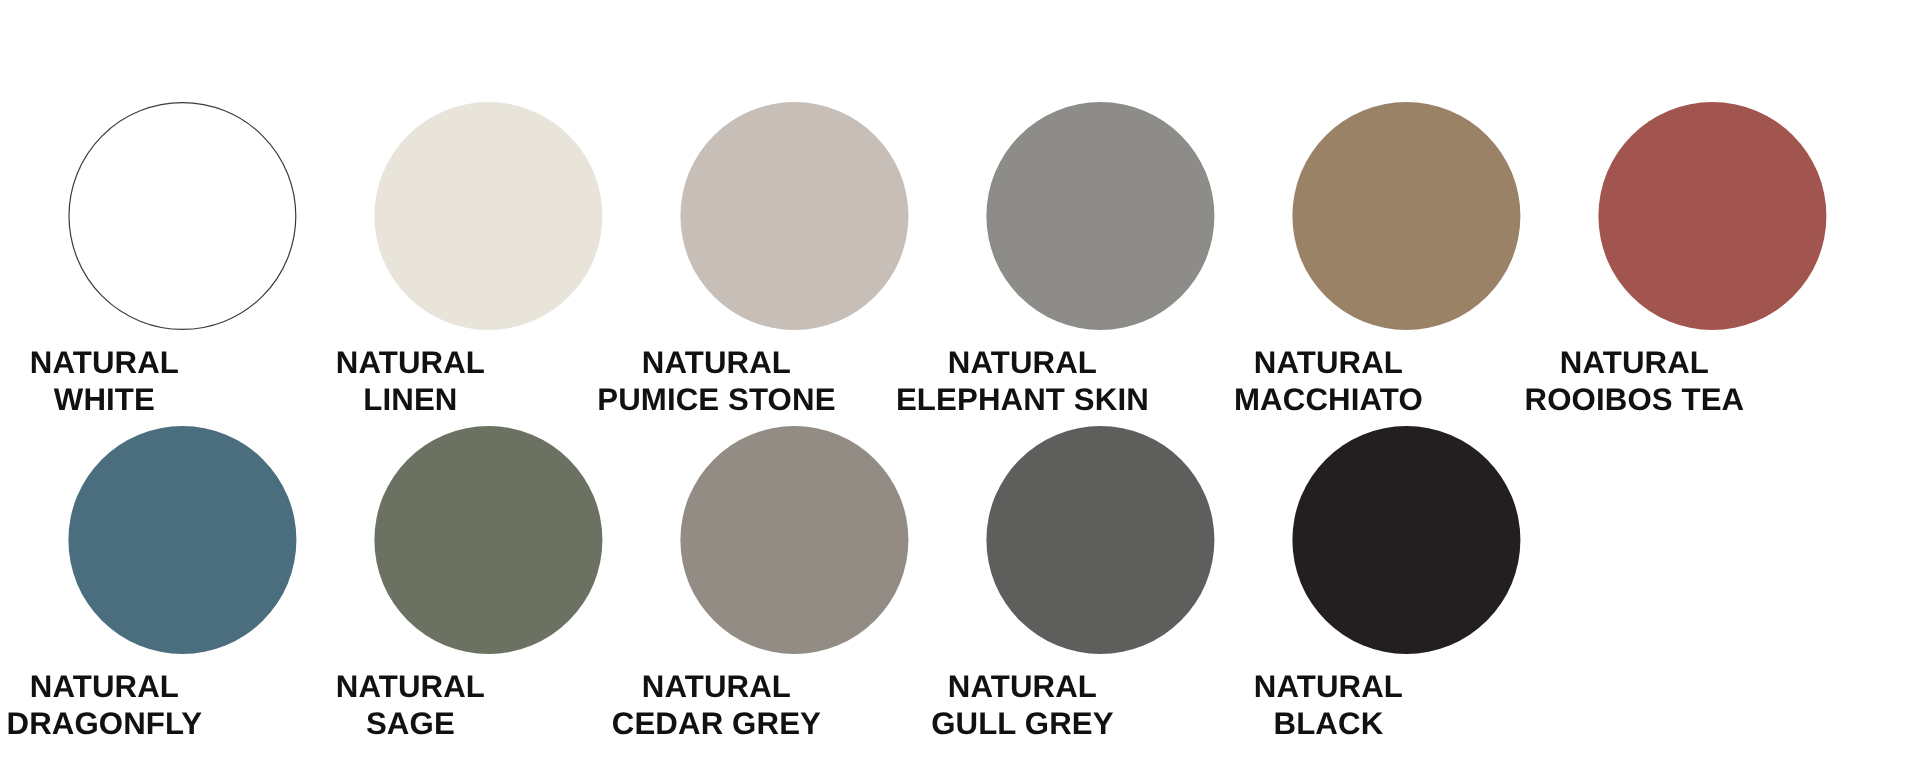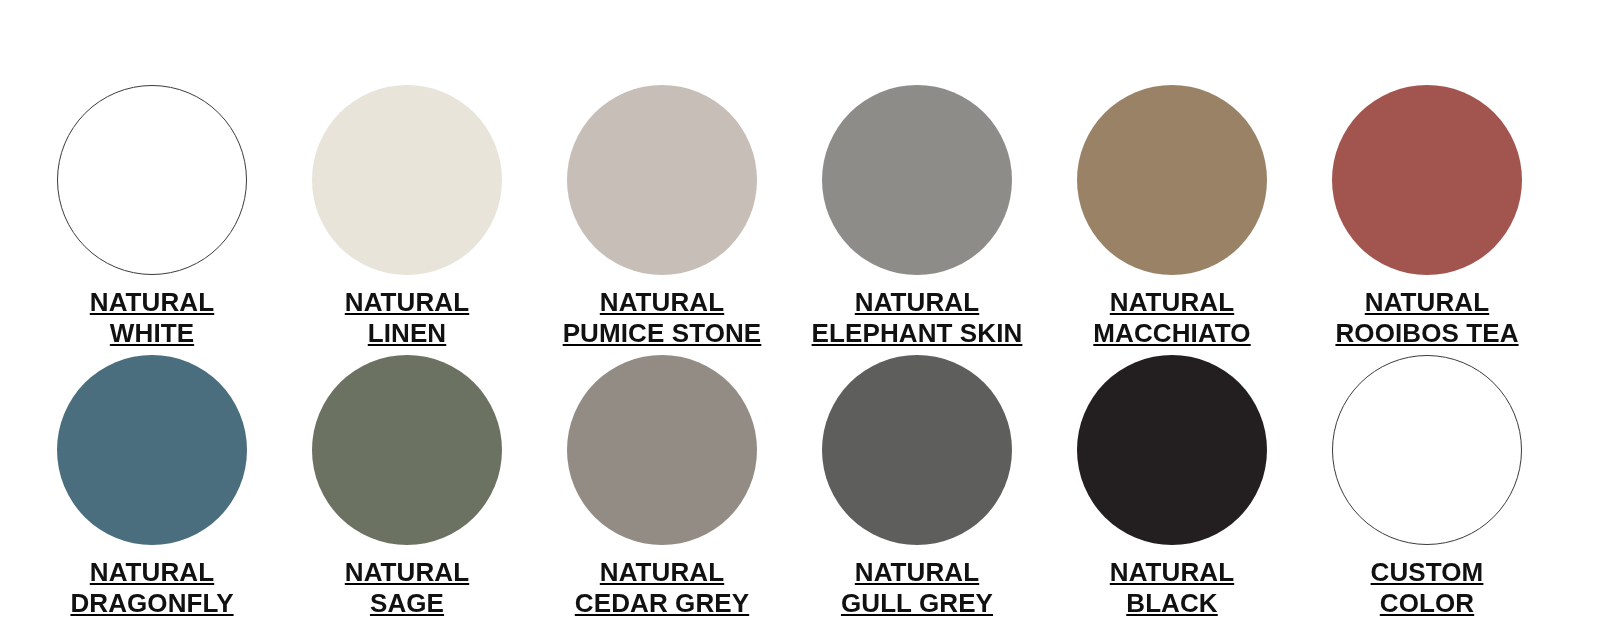--- a/index.html
+++ b/index.html
@@ -32,22 +32,21 @@
     grid-template-rows: repeat(2, 270px);
     column-gap: 65px;
     row-gap: 0px;
   }
 
   .swatch {
     width: 190px;
     position: relative;
     display: flex;
     flex-direction: column;
-    align-items: flex-start;
-    text-decoration: underline;
+    align-items: flex-end;
   }
 
   .swatch-circle {
     width: 190px;
     height: 190px;
     border-radius: 50%;
     box-sizing: border-box;
     flex: 0 0 auto;
   }
 
@@ -124,19 +123,14 @@
       <div class="swatch">
         <div class="swatch-circle" style="background: rgb(94, 94, 92);"></div>
         <div class="swatch-label">NATURAL
 GULL GREY</div>
       </div>
       <div class="swatch">
         <div class="swatch-circle" style="background: rgb(35, 31, 32);"></div>
         <div class="swatch-label">NATURAL
 BLACK</div>
       </div>
-      <div class="swatch">
-        <div class="swatch-circle outlined" style="background: rgb(255, 255, 255); border-color: rgb(59, 59, 59);"></div>
-        <div class="swatch-label">CUSTOM
-COLOR</div>
-      </div>
     </div>
 </div>
 
 </body></html>

